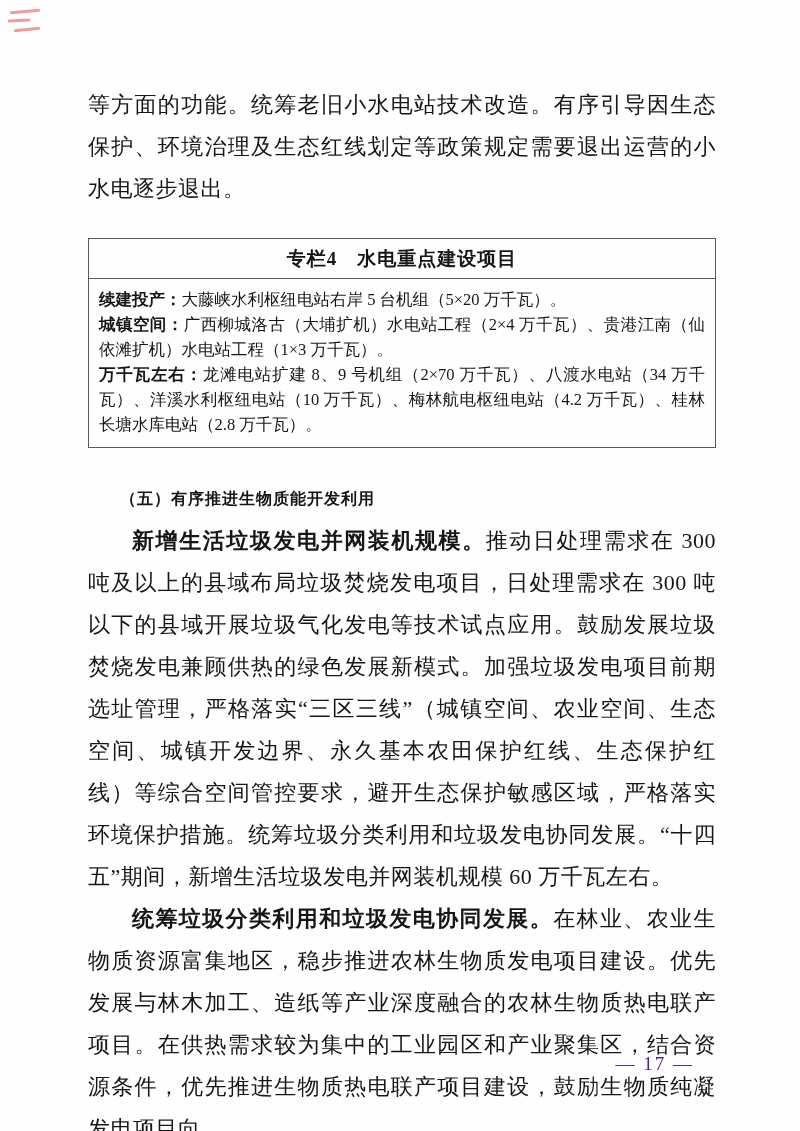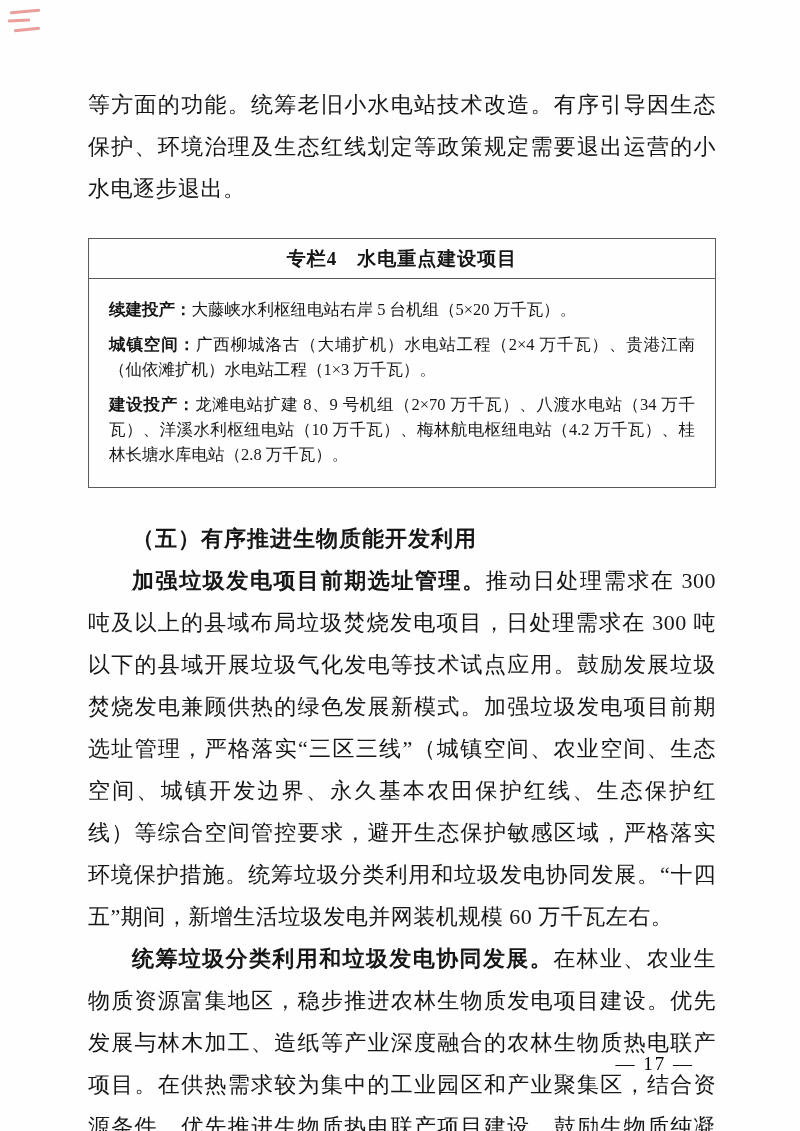--- a/index.html
+++ b/index.html
@@ -53,39 +53,39 @@
     padding: 9px 0 8px 0;
     border-bottom: 1px solid #5a5a5a;
     letter-spacing: 1px;
   }
   .box-body {
     padding: 8px 10px 10px 10px;
     font-size: 16.5px;
     line-height: 25px;
     text-align: justify;
   }
-  .box-entry { margin: 10px; }
+  .box-entry { margin: 0; }
   .box-label { font-weight: 700; }
 
   .section-heading {
     margin: 30px 0 0 0;
     text-indent: 2em;
-    font-size: 22px;
+    font-size: 16px;
     line-height: 42px;
     font-weight: 700;
     letter-spacing: 1px;
   }
 
   .page-number {
     position: absolute;
     right: 106px;
     bottom: 56px;
     font-size: 19px;
     letter-spacing: 2px;
-    color: #000000;
+    color: #4c1d95;
   }
 </style>
 </head>
 <body>
 
 <div class="page">
 
   <div class="corner-marks">
     <div class="stroke s1"></div>
     <div class="stroke s2"></div>
@@ -94,27 +94,27 @@
 
   <div class="content">
 
     <p class="para">等方面的功能。统筹老旧小水电站技术改造。有序引导因生态保护、环境治理及生态红线划定等政策规定需要退出运营的小水电逐步退出。</p>
 
     <div class="feature-box">
       <div class="box-title">专栏4　水电重点建设项目</div>
       <div class="box-body">
         <p class="box-entry"><span class="box-label">续建投产：</span><span>大藤峡水利枢纽电站右岸 5 台机组（5×20 万千瓦）。</span></p>
         <p class="box-entry"><span class="box-label">城镇空间：</span><span>广西柳城洛古（大埔扩机）水电站工程（2×4 万千瓦）、贵港江南（仙依滩扩机）水电站工程（1×3 万千瓦）。</span></p>
-        <p class="box-entry"><span class="box-label">建设投产：</span><span>龙滩电站扩建 8、9 号机组（2×70 万千瓦）、八渡水电站（34 万千瓦）、洋溪水利枢纽电站（10 万千瓦）、梅林航电枢纽电站（4.2 万千瓦）、桂林长塘水库电站（2.8 万千瓦）。</span></p>
+        <p class="box-entry"><span class="box-label">万千瓦左右：</span><span>龙滩电站扩建 8、9 号机组（2×70 万千瓦）、八渡水电站（34 万千瓦）、洋溪水利枢纽电站（10 万千瓦）、梅林航电枢纽电站（4.2 万千瓦）、桂林长塘水库电站（2.8 万千瓦）。</span></p>
       </div>
     </div>
 
     <h3 class="section-heading">（五）有序推进生物质能开发利用</h3>
 
-    <p class="para indent"><span class="lead">加强垃圾发电项目前期选址管理。</span><span>推动日处理需求在 300 吨及以上的县域布局垃圾焚烧发电项目，日处理需求在 300 吨以下的县域开展垃圾气化发电等技术试点应用。鼓励发展垃圾焚烧发电兼顾供热的绿色发展新模式。加强垃圾发电项目前期选址管理，严格落实“三区三线”（城镇空间、农业空间、生态空间、城镇开发边界、永久基本农田保护红线、生态保护红线）等综合空间管控要求，避开生态保护敏感区域，严格落实环境保护措施。统筹垃圾分类利用和垃圾发电协同发展。“十四五”期间，新增生活垃圾发电并网装机规模 60 万千瓦左右。</span></p>
+    <p class="para indent"><span class="lead">新增生活垃圾发电并网装机规模。</span><span>推动日处理需求在 300 吨及以上的县域布局垃圾焚烧发电项目，日处理需求在 300 吨以下的县域开展垃圾气化发电等技术试点应用。鼓励发展垃圾焚烧发电兼顾供热的绿色发展新模式。加强垃圾发电项目前期选址管理，严格落实“三区三线”（城镇空间、农业空间、生态空间、城镇开发边界、永久基本农田保护红线、生态保护红线）等综合空间管控要求，避开生态保护敏感区域，严格落实环境保护措施。统筹垃圾分类利用和垃圾发电协同发展。“十四五”期间，新增生活垃圾发电并网装机规模 60 万千瓦左右。</span></p>
 
     <p class="para indent"><span class="lead">统筹垃圾分类利用和垃圾发电协同发展。</span><span>在林业、农业生物质资源富集地区，稳步推进农林生物质发电项目建设。优先发展与林木加工、造纸等产业深度融合的农林生物质热电联产项目。在供热需求较为集中的工业园区和产业聚集区，结合资源条件，优先推进生物质热电联产项目建设，鼓励生物质纯凝发电项目向</span></p>
 
   </div>
 
   <div class="page-number">— 17 —</div>
 
 </div>
 
 </body></html>

